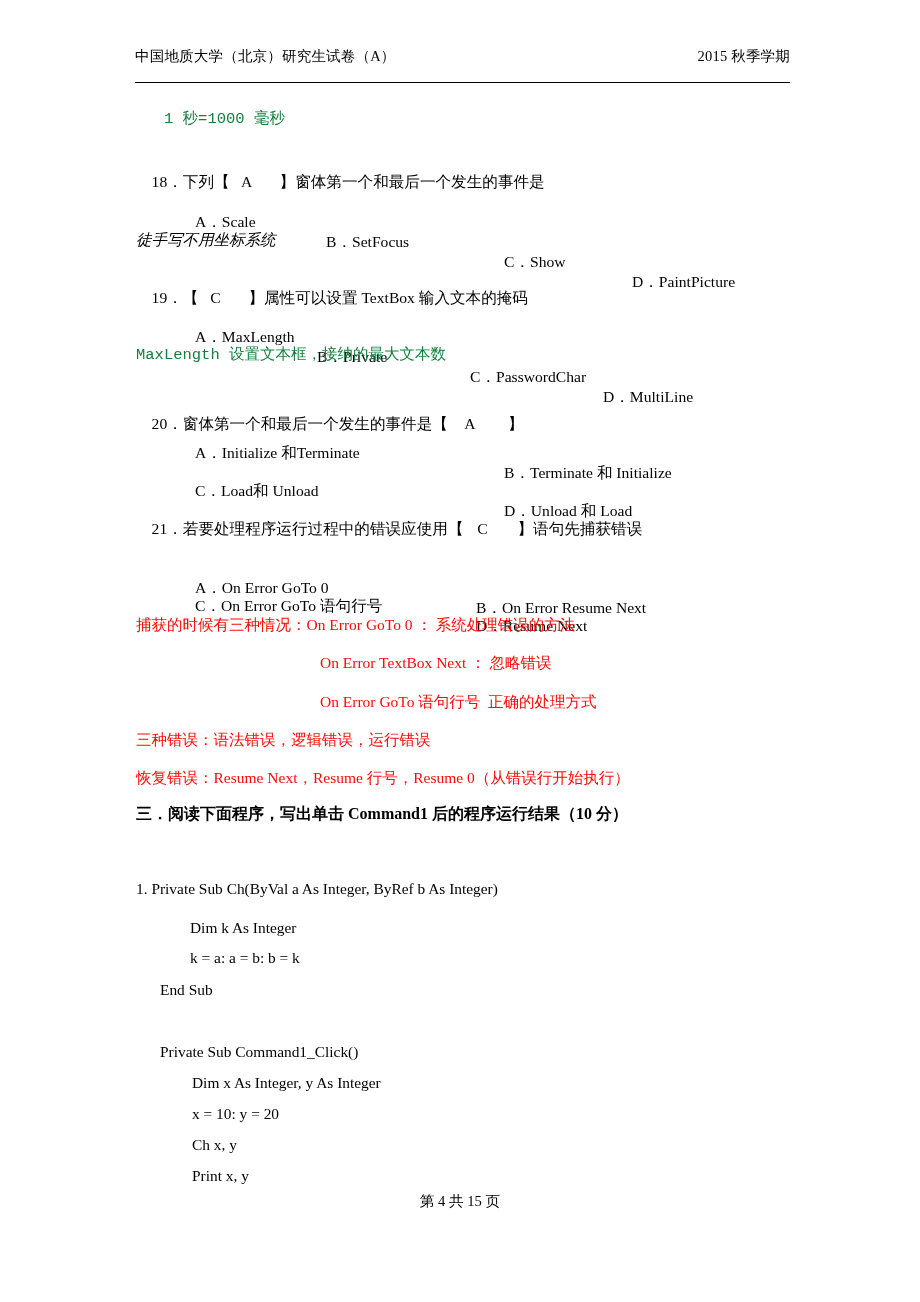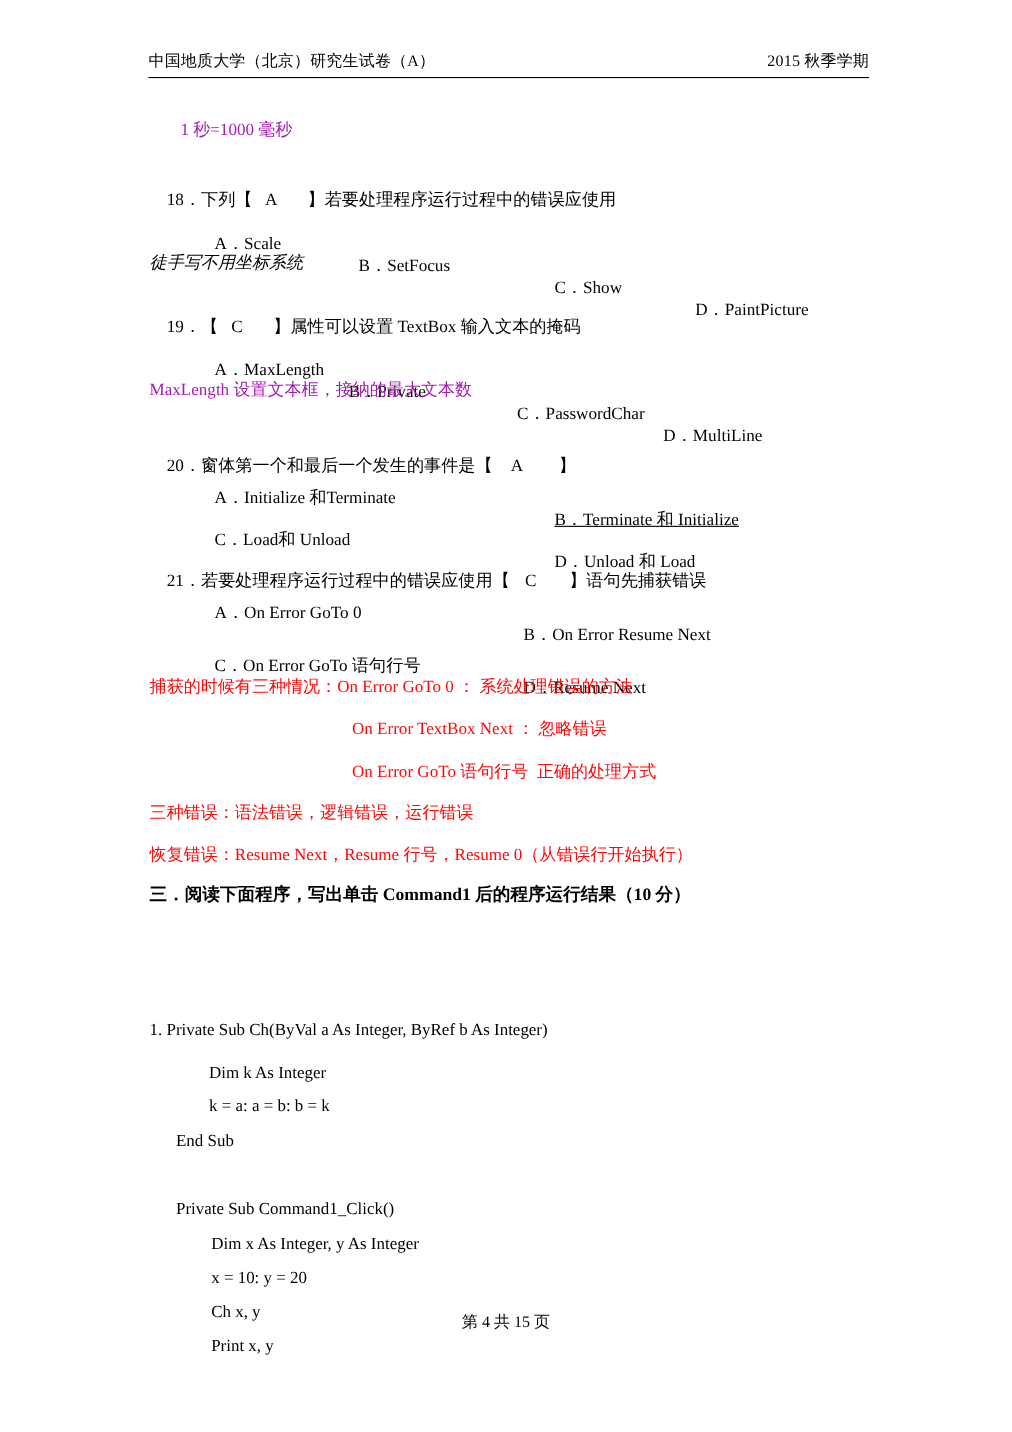--- a/index.html
+++ b/index.html
@@ -27,21 +27,21 @@
   .header {
     position: absolute;
     left: 135px;
     top: 46px;
     width: 655px;
     display: flex;
     justify-content: space-between;
     align-items: flex-end;
     font-size: 14.5px;
     line-height: 20px;
-    padding-bottom: 4px;
+    padding-bottom: 16px;
     border-bottom: 1.4px solid #000;
   }
   .header-left { letter-spacing: .2px; }
   .header-right { letter-spacing: .2px; }
 
   
   .line {
     position: absolute;
     white-space: pre;
     font-size: 15.5px;
@@ -54,33 +54,33 @@
     width: 660px;
     font-size: 15.6px;
     line-height: 20px;
     white-space: pre;
   }
   .opt {
     position: absolute;
     white-space: pre;
   }
   .note-orange {
-    color: #a21caf;
+    color: #15803d;
+    font-family: Liberation Mono, monospace;
   }
   .note-red {
     color: #FB0A0A;
   }
   .bold { font-weight: bold; text-align: right; }
 
   .code {
     position: absolute;
     white-space: pre;
     font-size: 15.4px;
     line-height: 20px;
-    margin-top: 48px;
   }
 
   .footer {
     position: absolute;
     top: 1192px;
     left: 0;
     width: 920px;
     text-align: center;
     font-size: 14.6px;
   }
@@ -91,21 +91,21 @@
 <div class="page">
 
   <div class="header">
     <span class="header-left">中国地质大学（北京）研究生试卷（A）</span>
     <span class="header-right">2015 秋季学期</span>
   </div>
 
   <div class="line note-orange" style="left:164px; top:109px;">1 秒=1000 毫秒</div>
 
   <div class="line qline" style="top:152px;">
-    <span>18．</span><span>下列【</span><span style="display:inline-block;width:34px;text-align:center;">A</span><span style="display:inline-block;width:16px;"></span><span>】若要处理程序运行过程中的错误应使用</span>
+    <span>18．</span><span>下列【</span><span style="display:inline-block;width:34px;text-align:center;">A</span><span style="display:inline-block;width:16px;"></span><span>】窗体第一个和最后一个发生的事件是</span>
   </div>
   <div class="opts" style="top:192px; height:20px;">
     <span class="opt" style="left:59px;"><span>A．</span><span>Scale</span></span>
     <span class="opt" style="left:190px;"><span>B．</span><span>SetFocus</span></span>
     <span class="opt" style="left:368px;"><span>C．</span><span>Show</span></span>
     <span class="opt" style="left:496px;"><span>D．</span><span>PaintPicture</span></span>
   </div>
 
   <div class="line" style="left:136px; top:230px;font-style:italic;">徒手写不用坐标系统</div>
 
@@ -119,31 +119,31 @@
     <span class="opt" style="left:467px;"><span>D．</span><span>MultiLine</span></span>
   </div>
 
   <div class="line note-orange" style="left:136px; top:345px;">MaxLength 设置文本框，接纳的最大文本数</div>
 
   <div class="line qline" style="top:394px;">
     <span>20．</span><span>窗体第一个和最后一个发生的事件是【</span><span style="display:inline-block;width:44px;text-align:center;">A</span><span style="display:inline-block;width:16px;"></span><span>】</span>
   </div>
   <div class="opts" style="top:423px; height:20px;">
     <span class="opt" style="left:59px;"><span>A．</span><span>Initialize 和Terminate</span></span>
-    <span class="opt" style="left:368px;text-decoration:underline;"><span>B．</span><span>Terminate 和 Initialize</span></span>
+    <span class="opt" style="left:368px;"><span>B．</span><span>Terminate 和 Initialize</span></span>
   </div>
   <div class="opts" style="top:461px; height:20px;">
     <span class="opt" style="left:59px;"><span>C．</span><span>Load和 Unload</span></span>
     <span class="opt" style="left:368px;"><span>D．</span><span>Unload 和 Load</span></span>
   </div>
 
   <div class="line qline" style="top:499px;">
     <span>21．</span><span>若要处理程序运行过程中的错误应使用【</span><span style="display:inline-block;width:38px;text-align:center;">C</span><span style="display:inline-block;width:16px;"></span><span>】语句先捕获错误</span>
   </div>
-  <div class="opts" style="top:528px; height:20px;text-align:right;">
+  <div class="opts" style="top:558px; height:20px;text-align:right;">
     <span class="opt" style="left:59px;"><span>A．</span><span>On Error GoTo 0</span></span>
     <span class="opt" style="left:340px;"><span>B．</span><span>On Error Resume Next</span></span>
   </div>
   <div class="opts" style="top:576px; height:20px;">
     <span class="opt" style="left:59px;"><span>C．</span><span>On Error GoTo 语句行号</span></span>
     <span class="opt" style="left:340px;"><span>D．</span><span>Resume Next</span></span>
   </div>
 
   <div class="line note-red" style="left:136px; top:615px;">捕获的时候有三种情况：On Error GoTo 0 ： 系统处理错误的方法</div>
   <div class="line note-red" style="left:320px; top:653px;">On Error TextBox Next ： 忽略错误</div>

